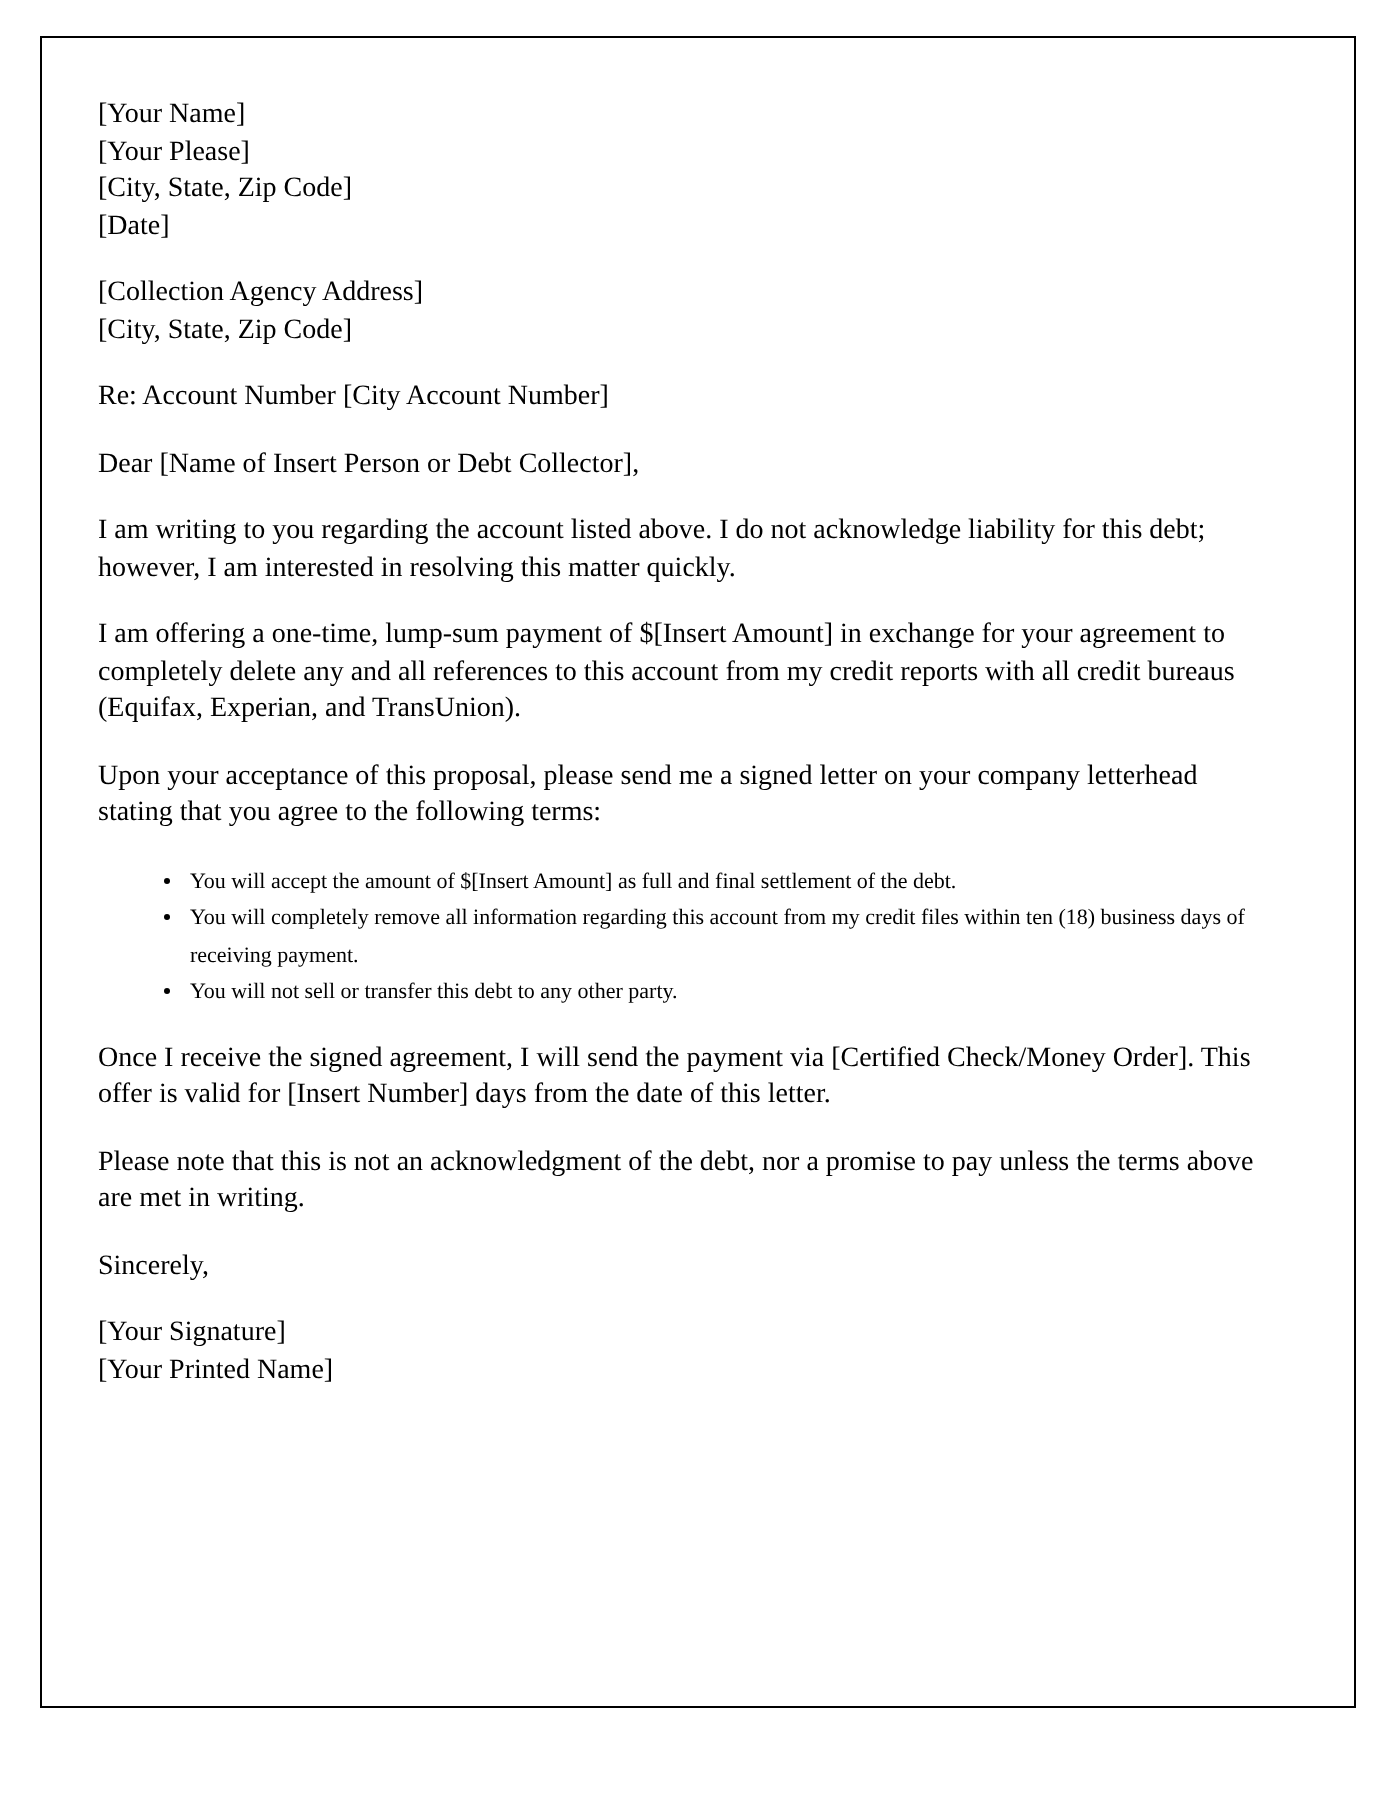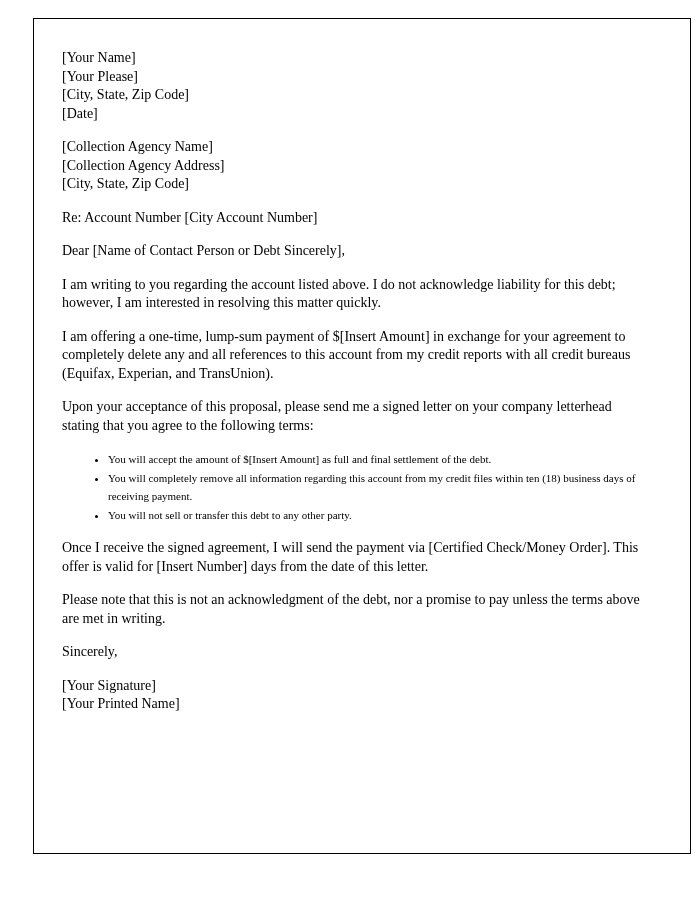--- a/index.html
+++ b/index.html
@@ -9,21 +9,21 @@
   }
   body {
     width: 700px;
     height: 900px;
     position: relative;
     font-family: "Liberation Serif", serif;
     color: #000000;
   }
   .letter-border {
     position: absolute;
-    left: 33px;
+    left: 20px;
     top: 18px;
     width: 658px;
     height: 836px;
     border: 1px solid #000000;
     box-sizing: border-box;
     padding: 30px 42px 30px 28px;
     overflow: hidden;
   }
   .line {
     font-size: 14px;
@@ -53,28 +53,27 @@
 <div class="letter-border">
 
   <div class="block">
     <div class="line">[Your Name]</div>
     <div class="line">[Your Please]</div>
     <div class="line">[City, State, Zip Code]</div>
     <div class="line">[Date]</div>
   </div>
 
   <div class="block">
-    <div class="line">[Collection Agency Name]</div>
     <div class="line">[Collection Agency Address]</div>
     <div class="line">[City, State, Zip Code]</div>
   </div>
 
   <p class="para">Re: Account Number [City Account Number]</p>
 
-  <p class="para">Dear [Name of Contact Person or Debt Sincerely],</p>
+  <p class="para">Dear [Name of Insert Person or Debt Collector],</p>
 
   <p class="para">I am writing to you regarding the account listed above. I do not acknowledge liability for this debt; however, I am interested in resolving this matter quickly.</p>
 
   <p class="para">I am offering a one-time, lump-sum payment of $[Insert Amount] in exchange for your agreement to completely delete any and all references to this account from my credit reports with all credit bureaus (Equifax, Experian, and TransUnion).</p>
 
   <p class="para">Upon your acceptance of this proposal, please send me a signed letter on your company letterhead stating that you agree to the following terms:</p>
 
   <ul class="terms">
     <li>You will accept the amount of $[Insert Amount] as full and final settlement of the debt.</li>
     <li>You will completely remove all information regarding this account from my credit files within ten (18) business days of receiving payment.</li>

